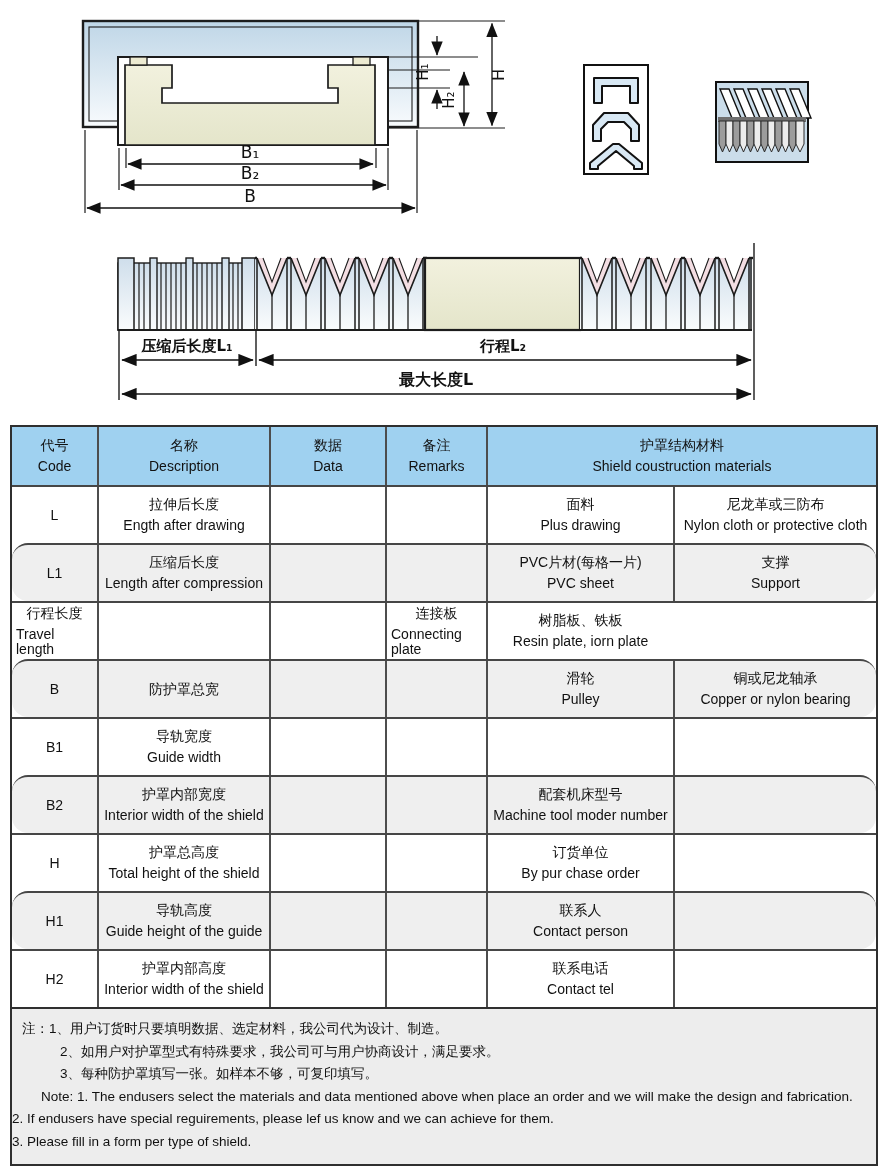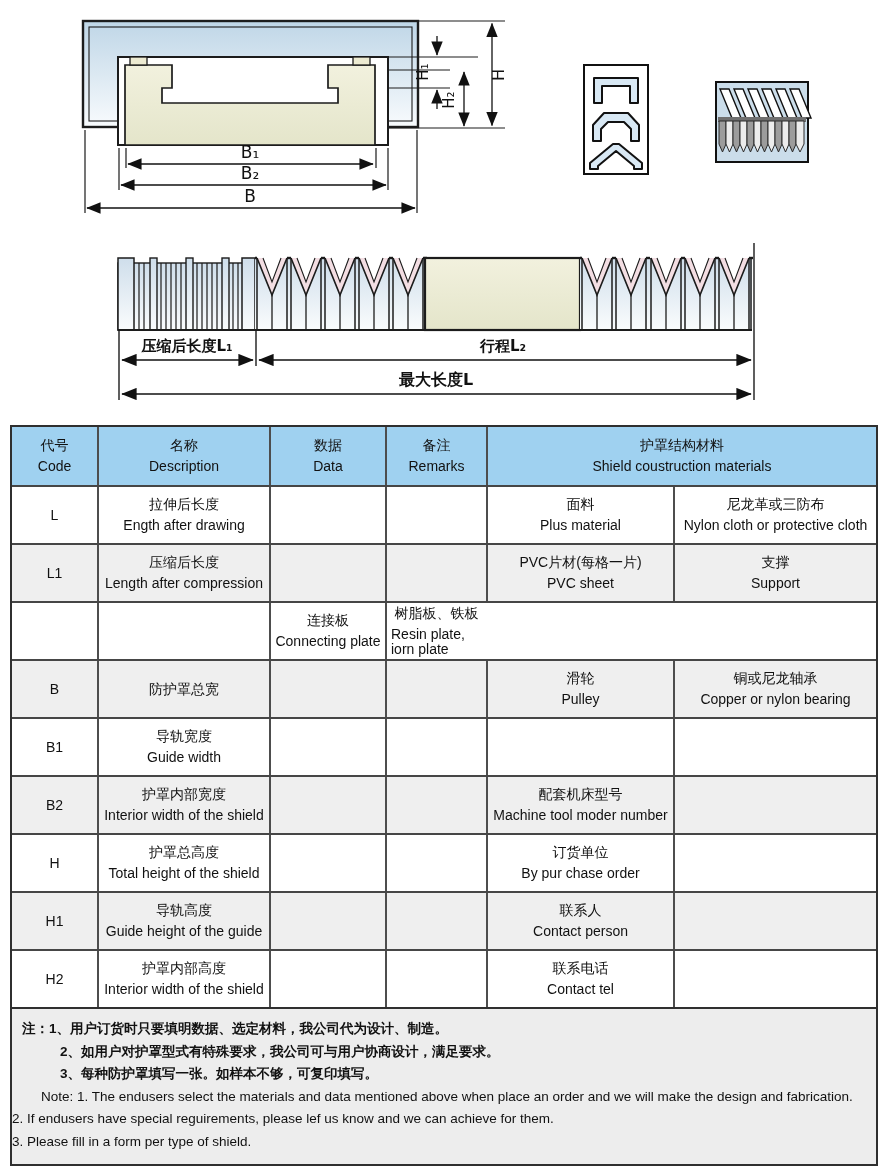--- a/index.html
+++ b/index.html
@@ -6,34 +6,34 @@
   .page{position:relative;width:890px;height:1170px;background:#fff;overflow:hidden;
         font-family:"Liberation Sans","DejaVu Sans",sans-serif;color:#111;}
   svg{position:absolute;left:0;}
   svg text{font-family:"DejaVu Sans","Liberation Sans",sans-serif;fill:#111;}
 
   
   .spec-table{position:absolute;left:10px;top:425px;width:864px;border:2px solid #2f2f2f;}
   .thead,.trow{display:grid;grid-template-columns:85px 172px 116px 101px 187px 1fr;}
   .thead{height:58px;background:#9FD1F0;}
   .trow{height:56px;border-top:2px solid #464646;background:#fff;}
-  .trow.alt{background:#EFEFEF;}
+  .trow.alt{background:#EFEFEF;border-radius:16px;}
   .cell{display:flex;flex-direction:column;justify-content:center;align-items:center;
         gap:6px;text-align:left;overflow:hidden;padding:2px 4px;box-sizing:border-box;}
   .cell + .cell{border-left:2px solid #4d4d4d;}
   .cell.merged{grid-column:5 / 7;}
   .zh{font-size:14px;line-height:15px;}
   .en{font-size:14px;line-height:15px;}
   .code{font-size:14px;}
 
   
   .notes{border-top:2px solid #2f2f2f;background:#EDEDED;height:146px;
          padding-top:9px;box-sizing:content-box;}
   .note-line{font-size:13.5px;line-height:22.5px;white-space:nowrap;}
-  .note-zh{font-weight:700;}
+  .note-zh{font-weight:400;}
   .n-zh1{padding-left:10px;}
   .n-zh2,.n-zh3{padding-left:48px;}
   .n-en1{padding-left:4px;margin-left:25px;}
   .n-en2,.n-en3{}
 </style>
 </head>
 <body>
 
 <div class="page">
 
@@ -220,21 +220,21 @@
           <span class="code">L</span>
         </div>
       <div class="cell">
           <span class="zh">拉伸后长度</span>
           <span class="en">Ength after drawing</span>
         </div>
       <div class="cell"></div>
       <div class="cell"></div>
       <div class="cell">
           <span class="zh">面料</span>
-          <span class="en">Plus material</span>
+          <span class="en">Plus drawing</span>
         </div>
       <div class="cell">
           <span class="zh">尼龙革或三防布</span>
           <span class="en">Nylon cloth or protective cloth</span>
         </div>
     </div>
 
     <div class="trow alt">
       <div class="cell">
           <span class="code">L1</span>
@@ -249,20 +249,24 @@
           <span class="zh">PVC片材(每格一片)</span>
           <span class="en">PVC sheet</span>
         </div>
       <div class="cell">
           <span class="zh">支撑</span>
           <span class="en">Support</span>
         </div>
     </div>
 
     <div class="trow">
+      <div class="cell">
+          <span class="zh">行程长度</span>
+          <span class="en">Travel length</span>
+        </div>
       <div class="cell"></div>
       <div class="cell"></div>
       <div class="cell">
           <span class="zh">连接板</span>
           <span class="en">Connecting plate</span>
         </div>
       <div class="cell">
           <span class="zh">树脂板、铁板</span>
           <span class="en">Resin plate, iorn plate</span>
         </div>

